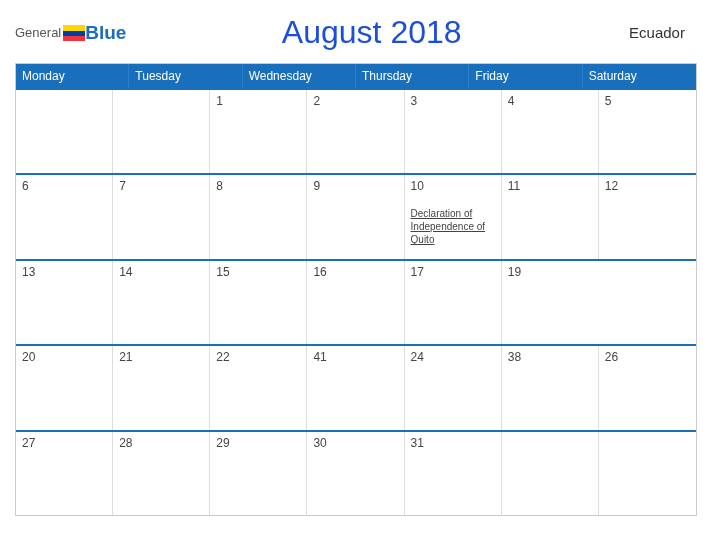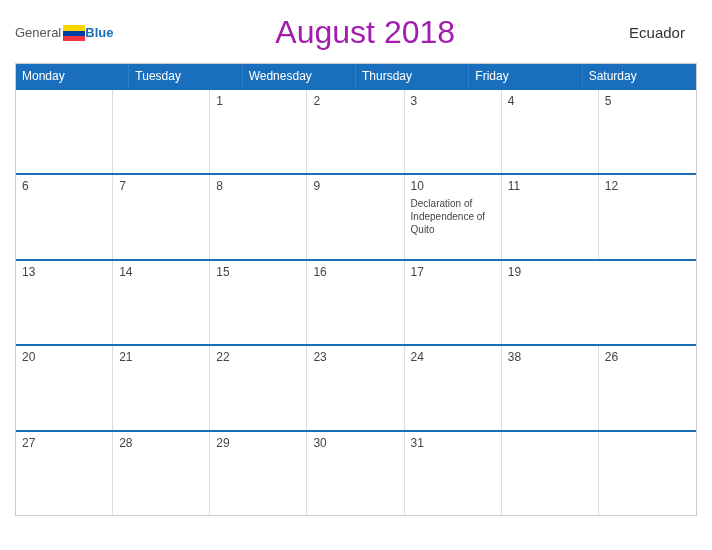--- a/index.html
+++ b/index.html
@@ -29,32 +29,32 @@
       align-items: center;
       font-size: 13px;
       color: #555;
     }
     .logo-general {
       color: #555;
       font-size: 13px;
     }
     .logo-blue {
       color: #1a6fbd;
-      font-size: 13px;
+      font-size: 19px;
       font-weight: bold;
     }
     .logo-flag {
       width: 22px;
       height: 16px;
       margin-left: 2px;
       display: inline-block;
     }
     .month-title {
       font-size: 32px;
-      color: #a21caf;
+      color: #1d4ed8;
       font-weight: normal;
       text-align: center;
       flex: 1;
     }
     .country {
       font-size: 15px;
       color: #333;
       text-align: center;
       min-width: 80px;
     }
@@ -109,21 +109,22 @@
     }
     .day-number {
       font-size: 12px;
       color: #444;
       margin-bottom: 2px;
     }
     .holiday-text {
       font-size: 10px;
       color: #444;
       line-height: 1.3;
-      margin-top: 2px;
+      margin-top: 12px;
+      text-decoration: underline;
     }
   </style>
 </head>
 <body>
 
 <div class="calendar-container">
   <div class="header">
     <div class="logo">
       <span class="logo-general">General</span>
       <svg class="logo-flag" viewBox="0 0 22 16" xmlns="http://www.w3.org/2000/svg">
@@ -215,21 +216,21 @@
           <div class="day-cell">
             <span class="day-number">20</span>
           </div>
           <div class="day-cell">
             <span class="day-number">21</span>
           </div>
           <div class="day-cell">
             <span class="day-number">22</span>
           </div>
           <div class="day-cell">
-            <span class="day-number">23</span>
+            <span class="day-number">41</span>
           </div>
           <div class="day-cell">
             <span class="day-number">24</span>
           </div>
           <div class="day-cell">
             <span class="day-number">38</span>
           </div>
           <div class="day-cell">
             <span class="day-number">26</span>
           </div>

